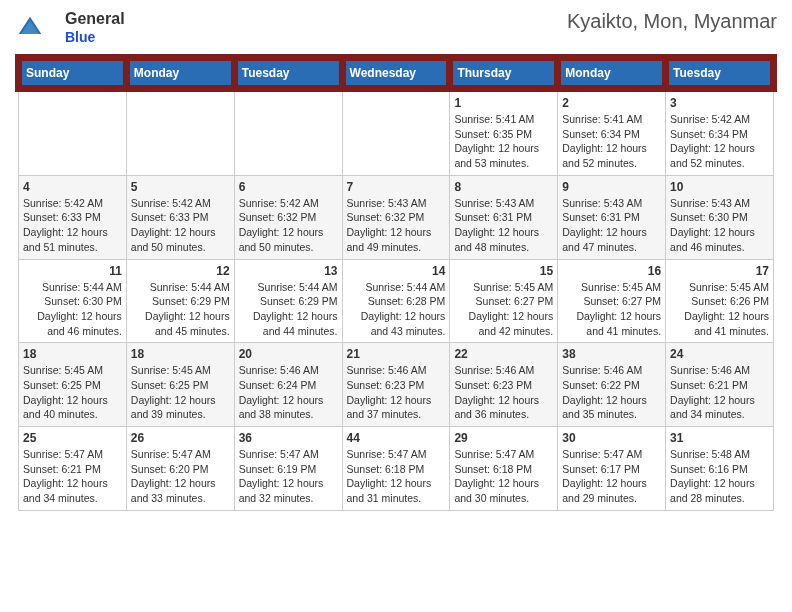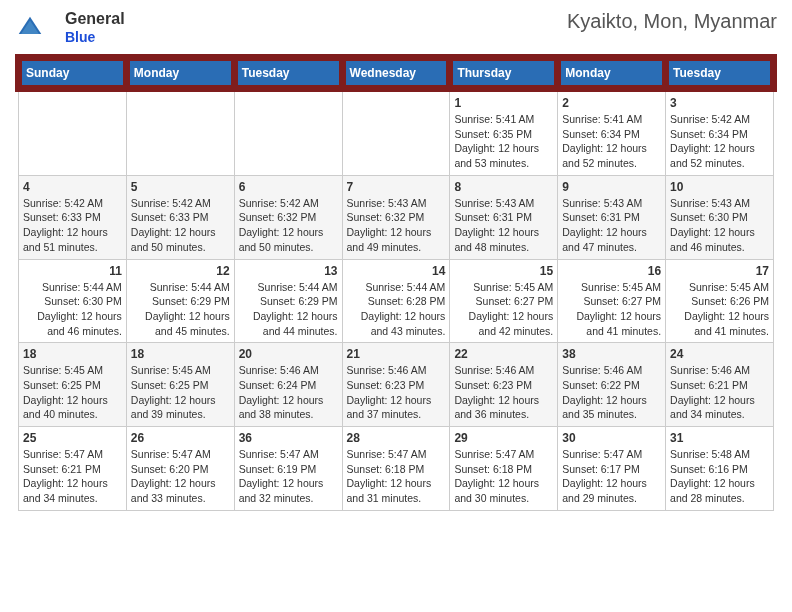--- a/index.html
+++ b/index.html
@@ -332,21 +332,21 @@
 and 33 minutes.</div>
           </td>
           <td>
             <span class="day-number">36</span>
             <div class="day-info" style="white-space: pre-line;">Sunrise: 5:47 AM
 Sunset: 6:19 PM
 Daylight: 12 hours
 and 32 minutes.</div>
           </td>
           <td>
-            <span class="day-number">28</span>
+            <span class="day-number">44</span>
             <div class="day-info" style="white-space: pre-line;">Sunrise: 5:47 AM
 Sunset: 6:18 PM
 Daylight: 12 hours
 and 31 minutes.</div>
           </td>
           <td>
             <span class="day-number">29</span>
             <div class="day-info" style="white-space: pre-line;">Sunrise: 5:47 AM
 Sunset: 6:18 PM
 Daylight: 12 hours

